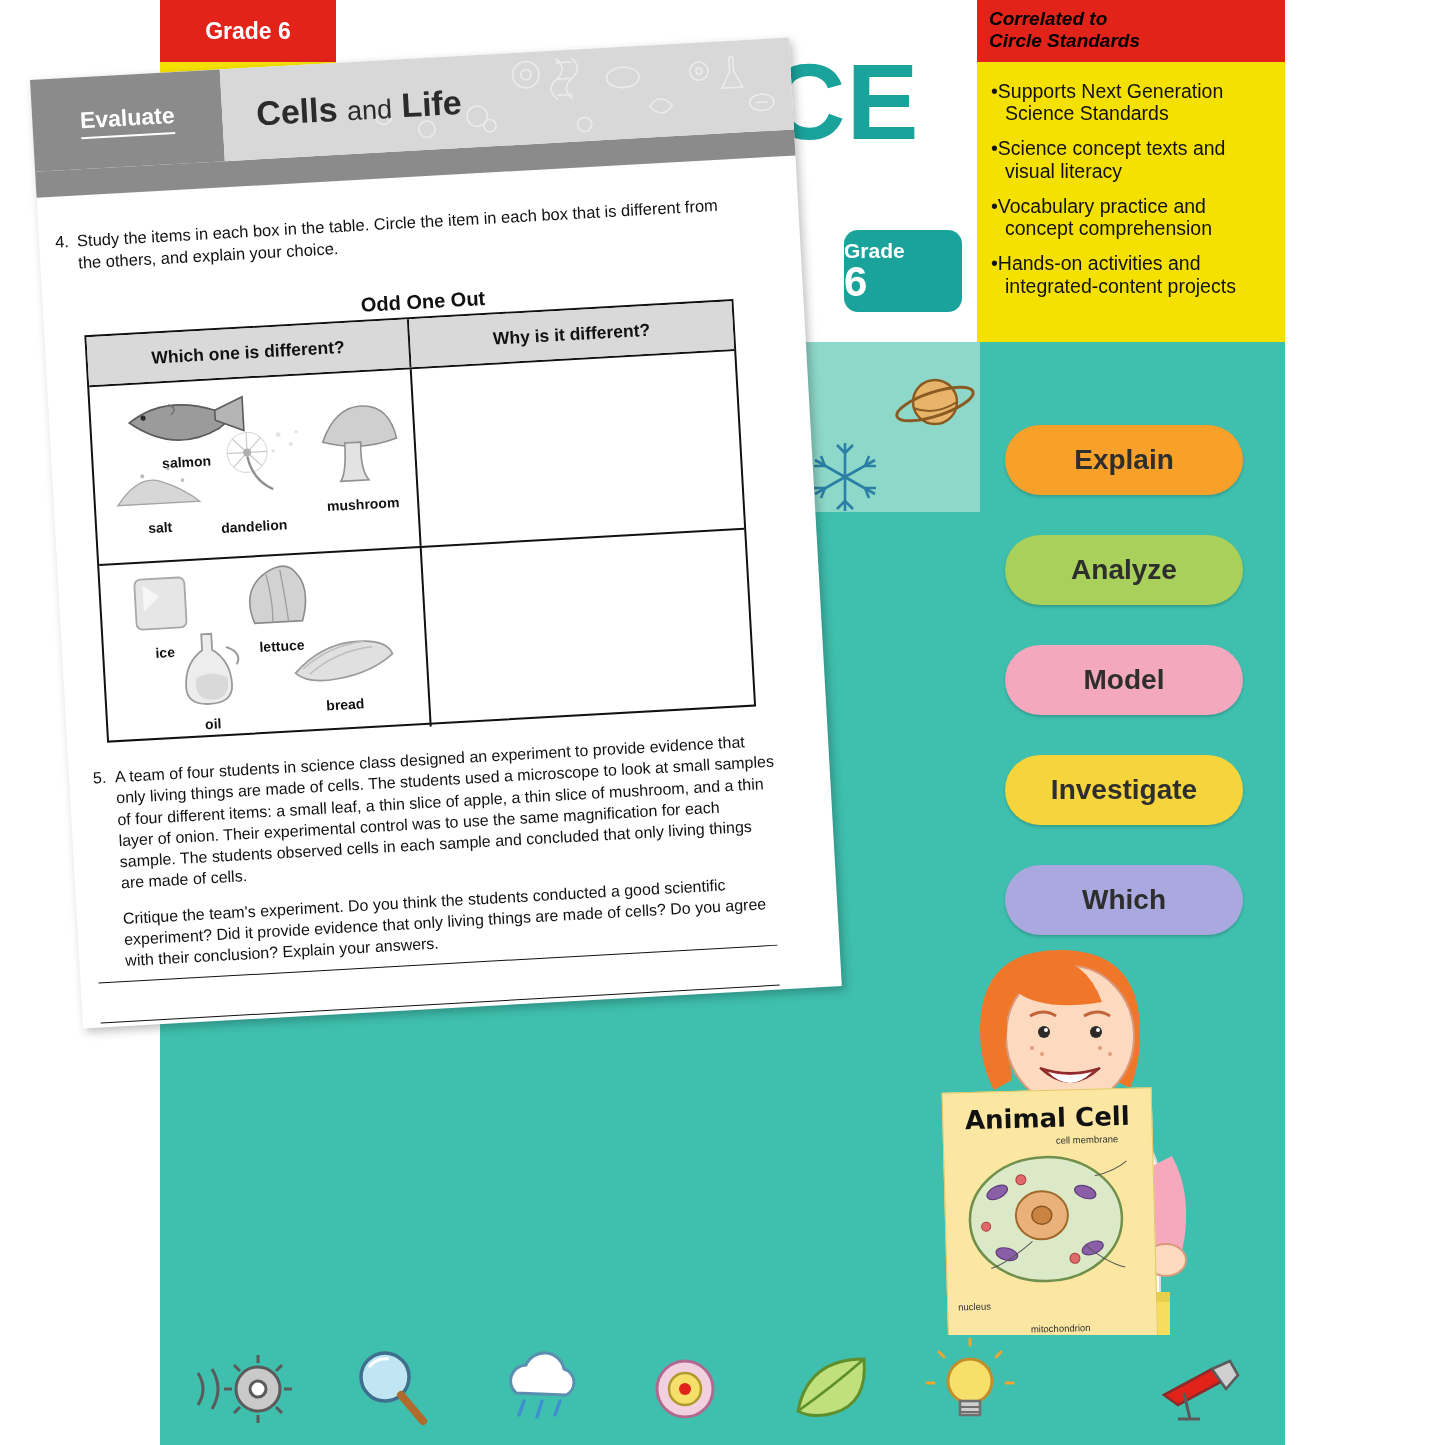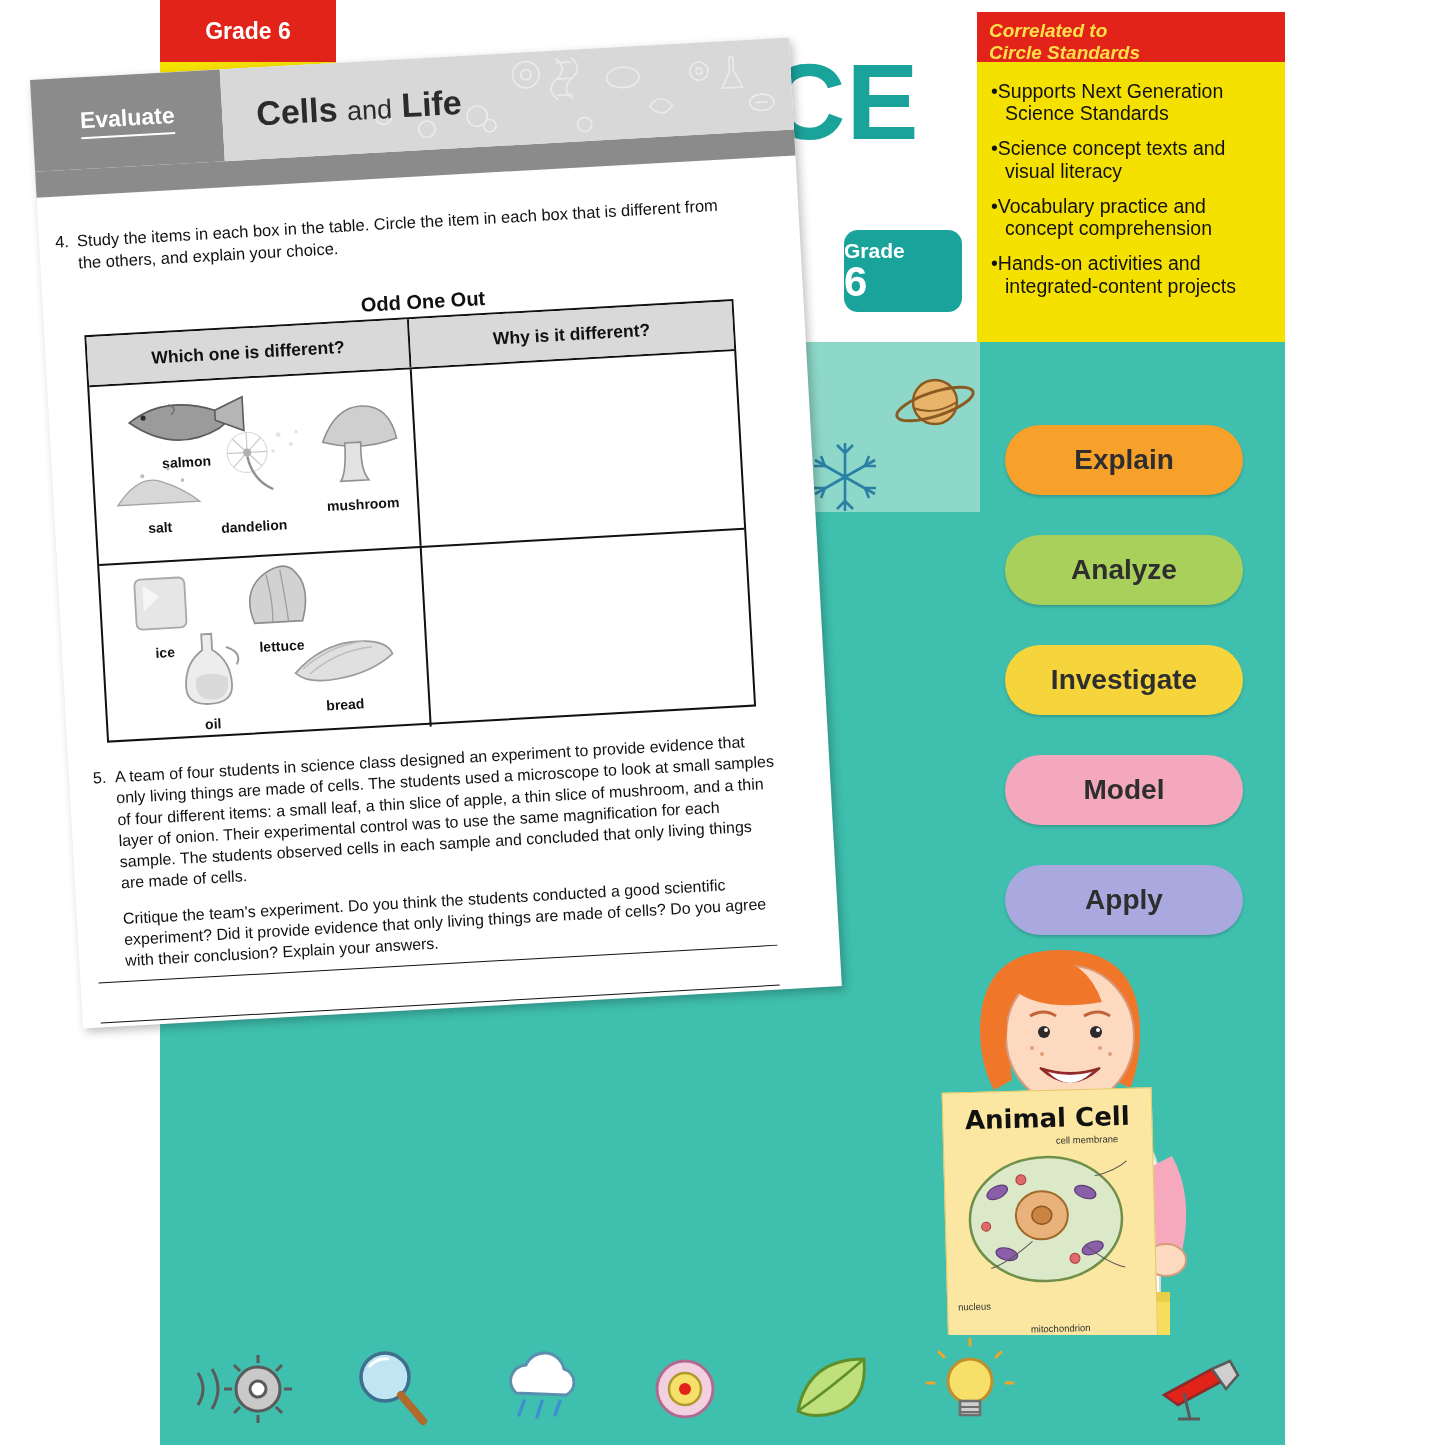--- a/index.html
+++ b/index.html
@@ -51,22 +51,22 @@
   }
   .grade-badge {
     position: absolute; left: 508px; top: 230px; width: 118px; height: 82px;
     background: #1aa39b; border-radius: 14px; color: #fff;
     display: flex; flex-direction: column; justify-content: center;
   }
   .grade-badge .g-word { font-size: 21px; font-weight: bold; line-height: 1; }
   .grade-badge .g-num { font-size: 42px; font-weight: bold; line-height: 1; }
 
   .corr-box {
-    position: absolute; left: 977px; top: 12px; width: 308px; height: 62px;
-    background: #e2231a; color: #fde047; padding: 8px 10px 0 12px;
+    position: absolute; left: 977px; top: 0; width: 308px; height: 62px;
+    background: #e2231a; color: #000000; padding: 8px 10px 0 12px;
     font-style: italic; font-weight: bold; font-size: 19px; line-height: 1.15;
   }
   .bullets-box {
     position: absolute; left: 977px; top: 62px; width: 308px; height: 280px;
     background: #f5e100; padding: 18px 14px 0 14px;
   }
   .bullets-box ul { margin: 0; padding: 0; list-style: none; }
   .bullets-box li {
     font-weight: normal; font-size: 19.5px; line-height: 1.14; color: #111;
     margin-bottom: 13px; padding-left: 14px; text-indent: -14px;
@@ -435,28 +435,28 @@
     </div>
   </div>
 
   <div class="btns">
     <div class="pill" style="background:#f7a12a;">
       <span>Explain</span>
     </div>
     <div class="pill" style="background:#a8d05a;">
       <span>Analyze</span>
     </div>
+    <div class="pill" style="background:#f3a8bd;">
+      <span>Model</span>
+    </div>
     <div class="pill" style="background:#f6d53c;">
       <span>Investigate</span>
     </div>
-    <div class="pill" style="background:#f3a8bd;">
-      <span>Model</span>
-    </div>
     <div class="pill" style="background:#a9a9e0;">
-      <span>Apply</span>
+      <span>Which</span>
     </div>
   </div>
 
   <div class="girl">
     <svg width="340" height="500" viewBox="0 0 340 500">
 
       <path d="M60 110 q0 -80 80 -80 q80 0 80 82 q0 34 -10 56 l-16 -8 q8 -30 2 -52 q-48 16 -92 -6 q-18 22 -12 58 l-18 10 q-14 -26 -14 -60Z" fill="#f0772a"></path>
 
       <path d="M74 212 q-22 12 -26 48 l0 230 h192 l0 -230 q-4 -36 -26 -48 q-34 -16 -70 -16 q-36 0 -70 16Z" fill="#ffffff" stroke="#d9d9d9" stroke-width="2"></path>
 

